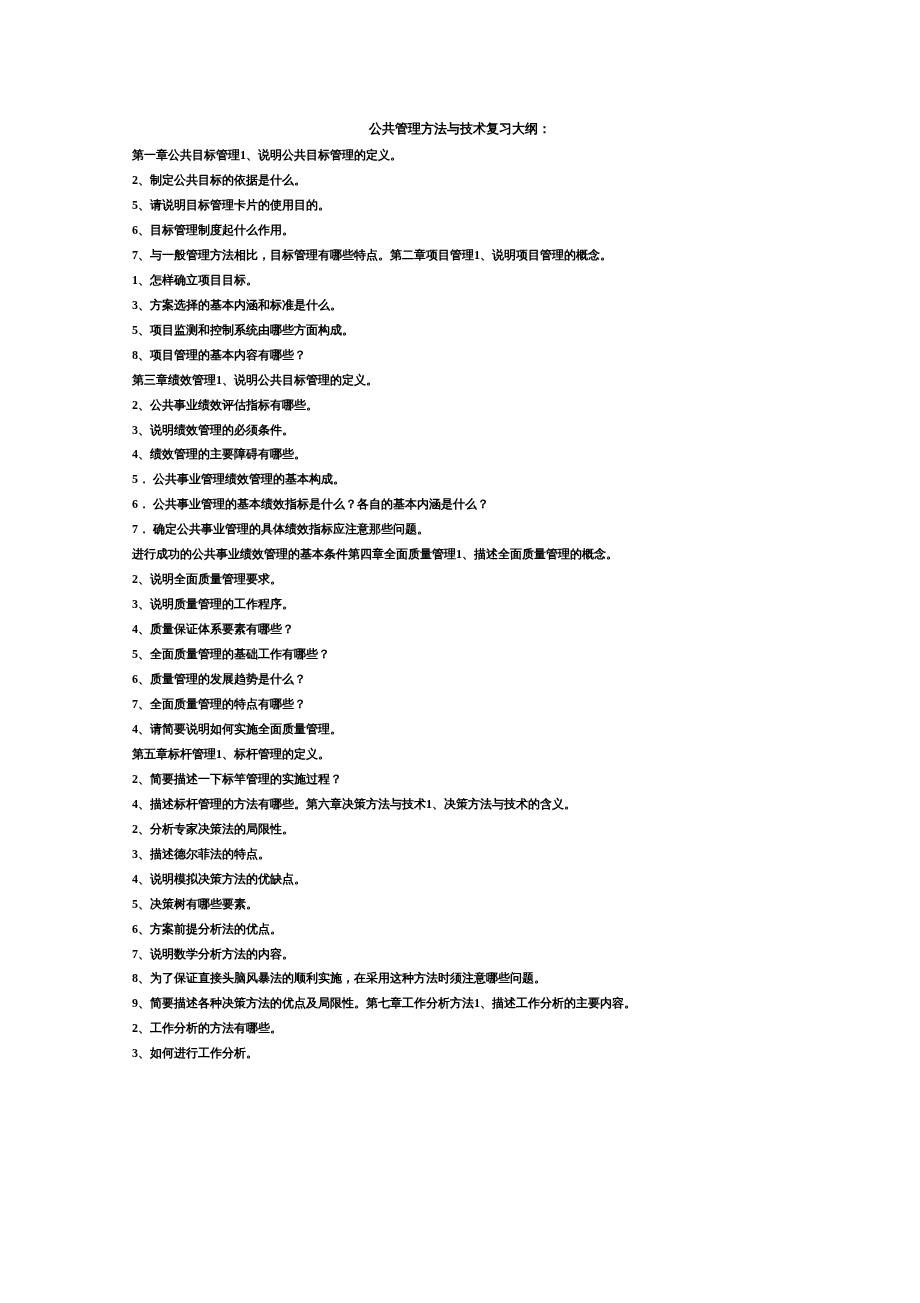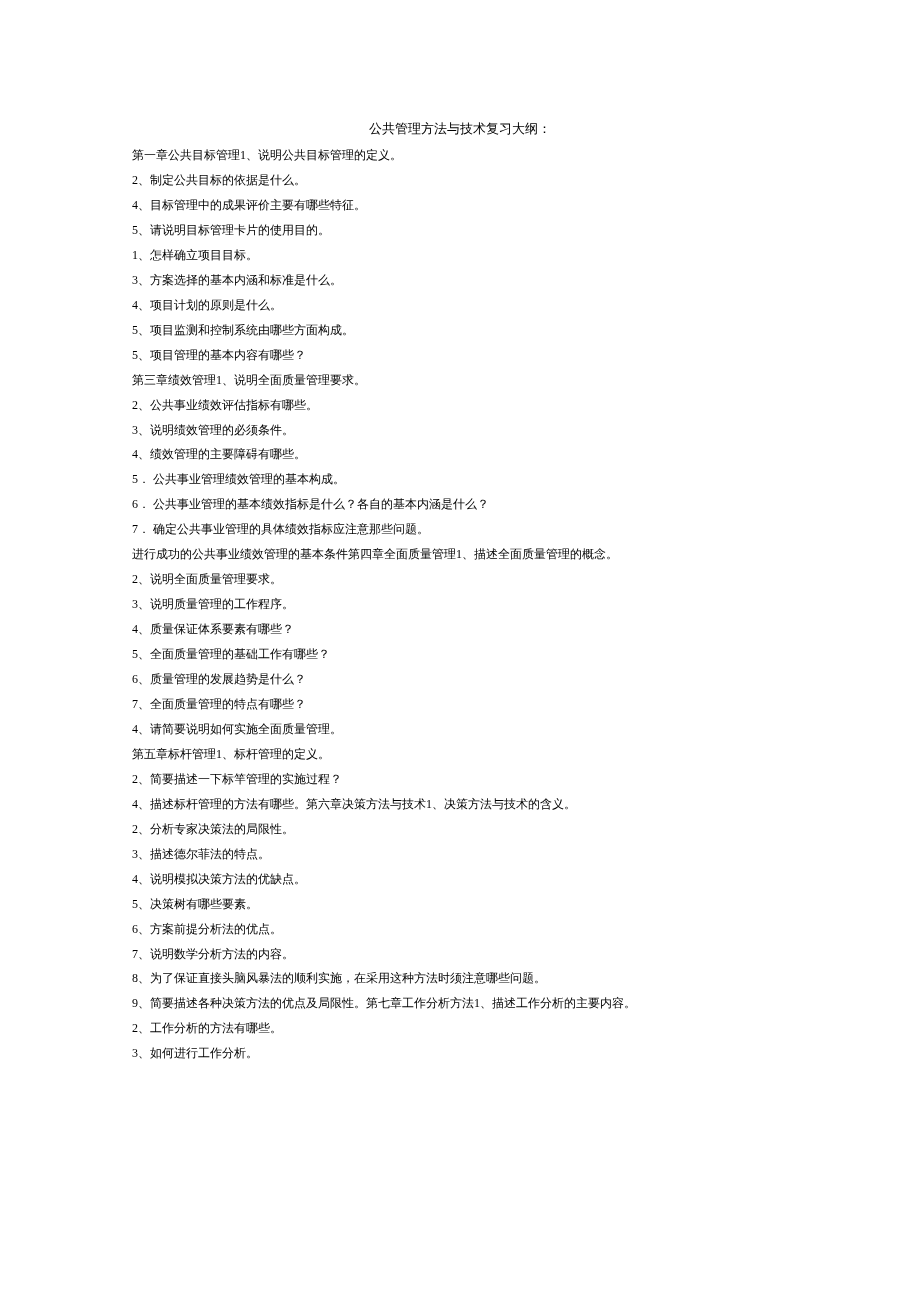--- a/index.html
+++ b/index.html
@@ -1,18 +1,19 @@
 <!DOCTYPE html>
 <html><head>
   <meta charset="utf-8">
   <style>
     * {
       margin: 0;
       padding: 0;
       box-sizing: border-box;
+      font-weight: bold;
     }
     body {
       background: #ffffff;
       font-family: "SimSun", "宋体", serif;
       width: 920px;
       padding: 115px 120px 120px 120px;
       font-size: 13px;
       color: #000000;
       line-height: 2.08;
     }
@@ -27,28 +28,28 @@
       margin-left: 12px;
     }
   </style>
 </head>
 <body>
 
 <div class="title">公共管理方法与技术复习大纲：</div>
 <div id="lines-container">
     <div class="line">第一章公共目标管理1、说明公共目标管理的定义。</div>
     <div class="line">2、制定公共目标的依据是什么。</div>
-    <div class="line">4、目标管理中的成果评价主要有哪些特征。</div>
     <div class="line">5、请说明目标管理卡片的使用目的。</div>
+    <div class="line">6、目标管理制度起什么作用。</div>
+    <div class="line">7、与一般管理方法相比，目标管理有哪些特点。第二章项目管理1、说明项目管理的概念。</div>
     <div class="line">1、怎样确立项目目标。</div>
     <div class="line">3、方案选择的基本内涵和标准是什么。</div>
-    <div class="line">4、项目计划的原则是什么。</div>
     <div class="line">5、项目监测和控制系统由哪些方面构成。</div>
-    <div class="line">5、项目管理的基本内容有哪些？</div>
-    <div class="line">第三章绩效管理1、说明全面质量管理要求。</div>
+    <div class="line">8、项目管理的基本内容有哪些？</div>
+    <div class="line">第三章绩效管理1、说明公共目标管理的定义。</div>
     <div class="line">2、公共事业绩效评估指标有哪些。</div>
     <div class="line">3、说明绩效管理的必须条件。</div>
     <div class="line">4、绩效管理的主要障碍有哪些。</div>
     <div class="line">5． 公共事业管理绩效管理的基本构成。</div>
     <div class="line">6． 公共事业管理的基本绩效指标是什么？各自的基本内涵是什么？</div>
     <div class="line">7． 确定公共事业管理的具体绩效指标应注意那些问题。</div>
     <div class="line">进行成功的公共事业绩效管理的基本条件第四章全面质量管理1、描述全面质量管理的概念。</div>
     <div class="line">2、说明全面质量管理要求。</div>
     <div class="line">3、说明质量管理的工作程序。</div>
     <div class="line">4、质量保证体系要素有哪些？</div>

